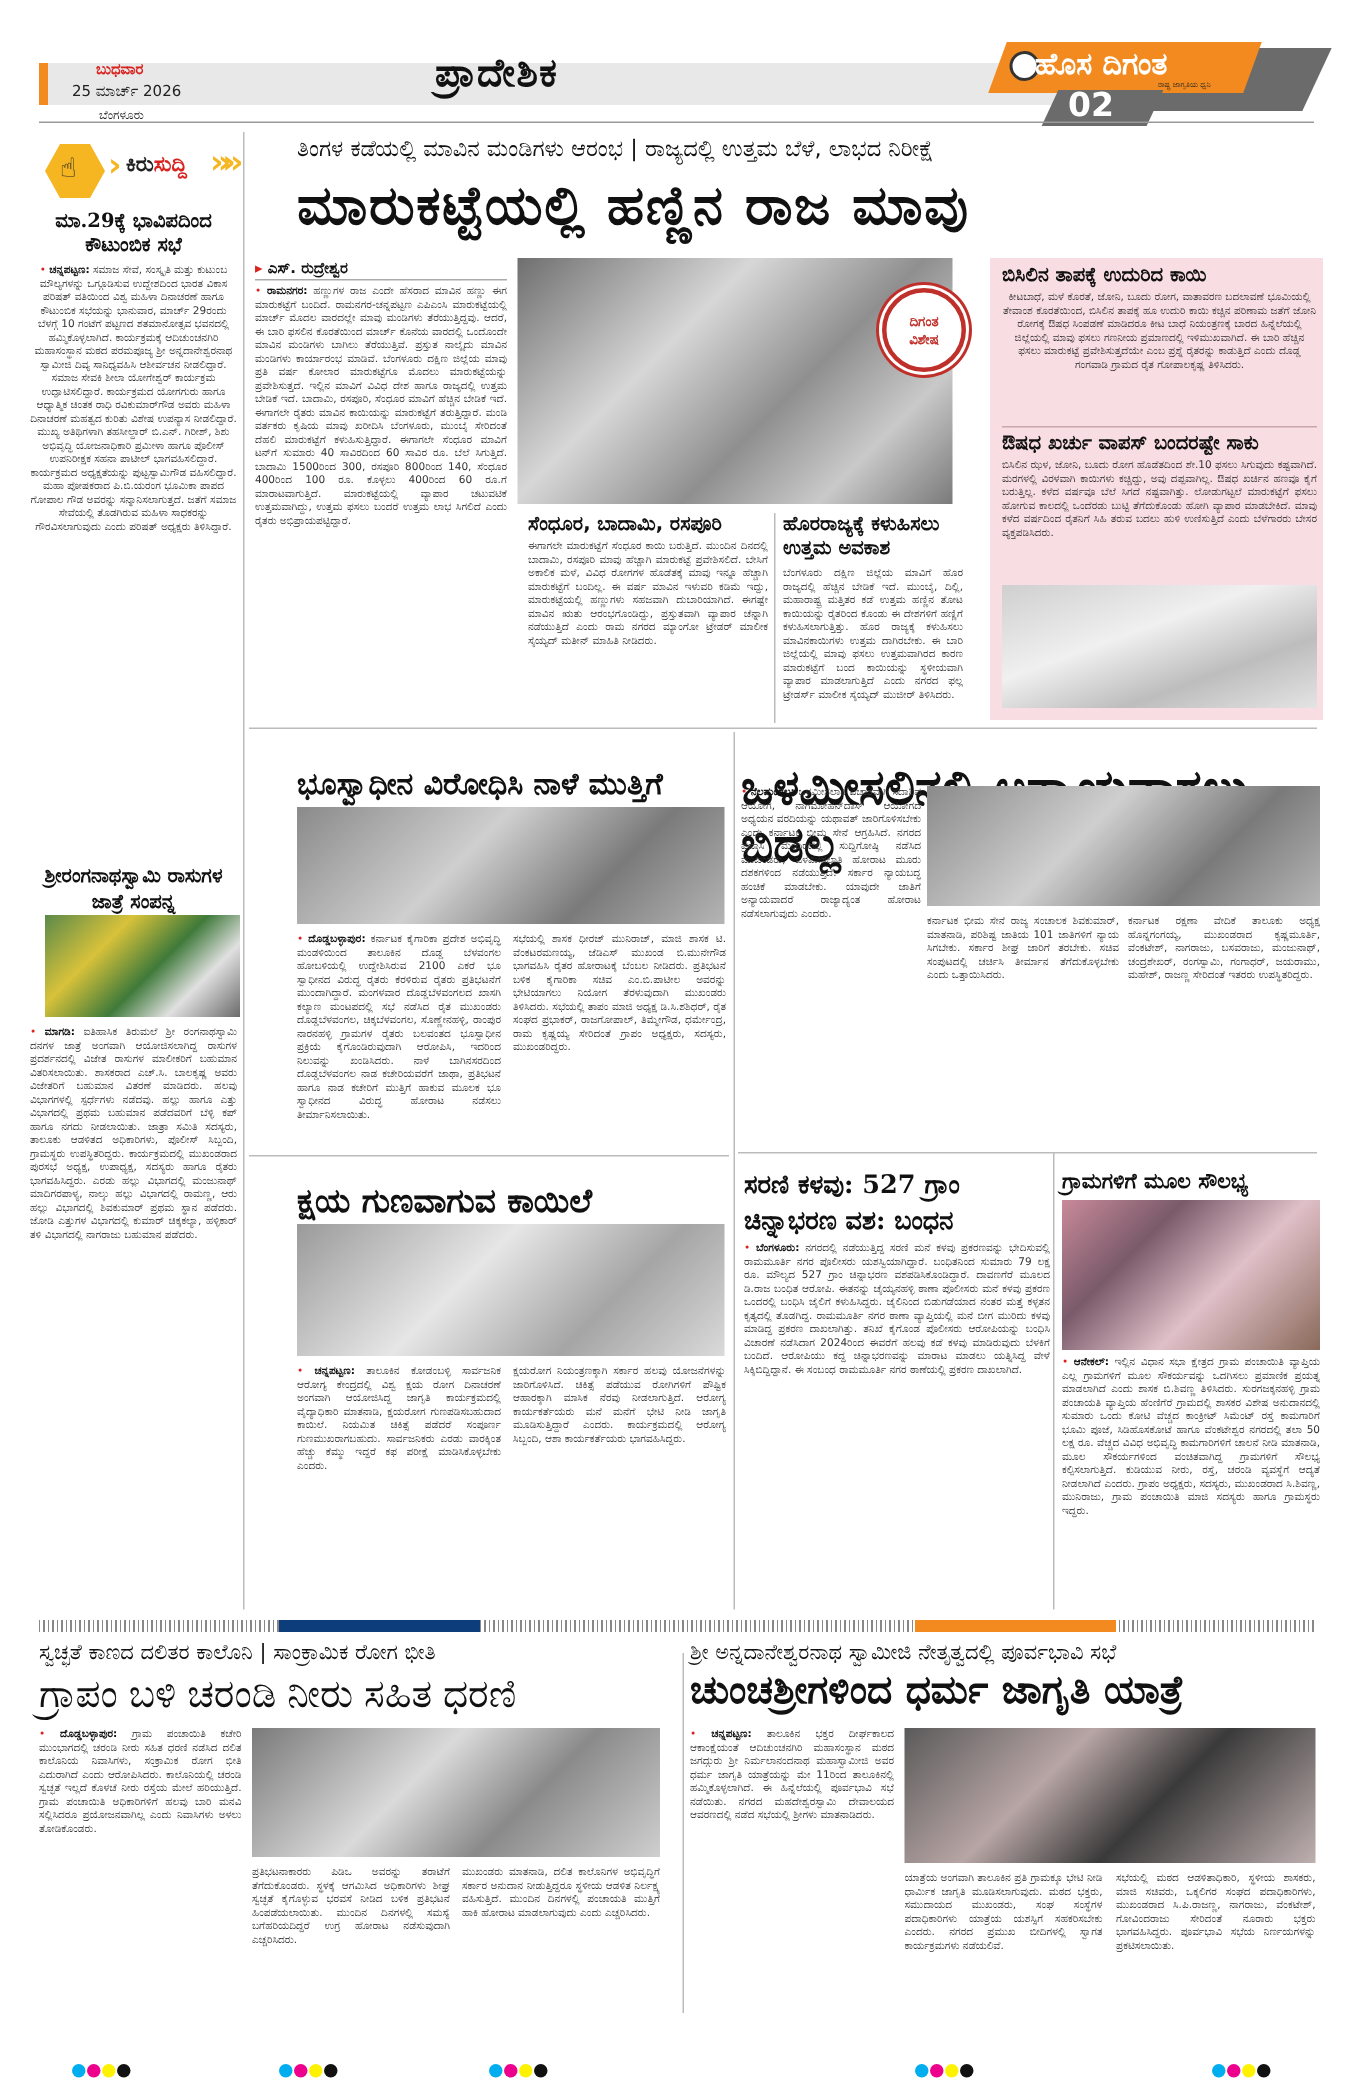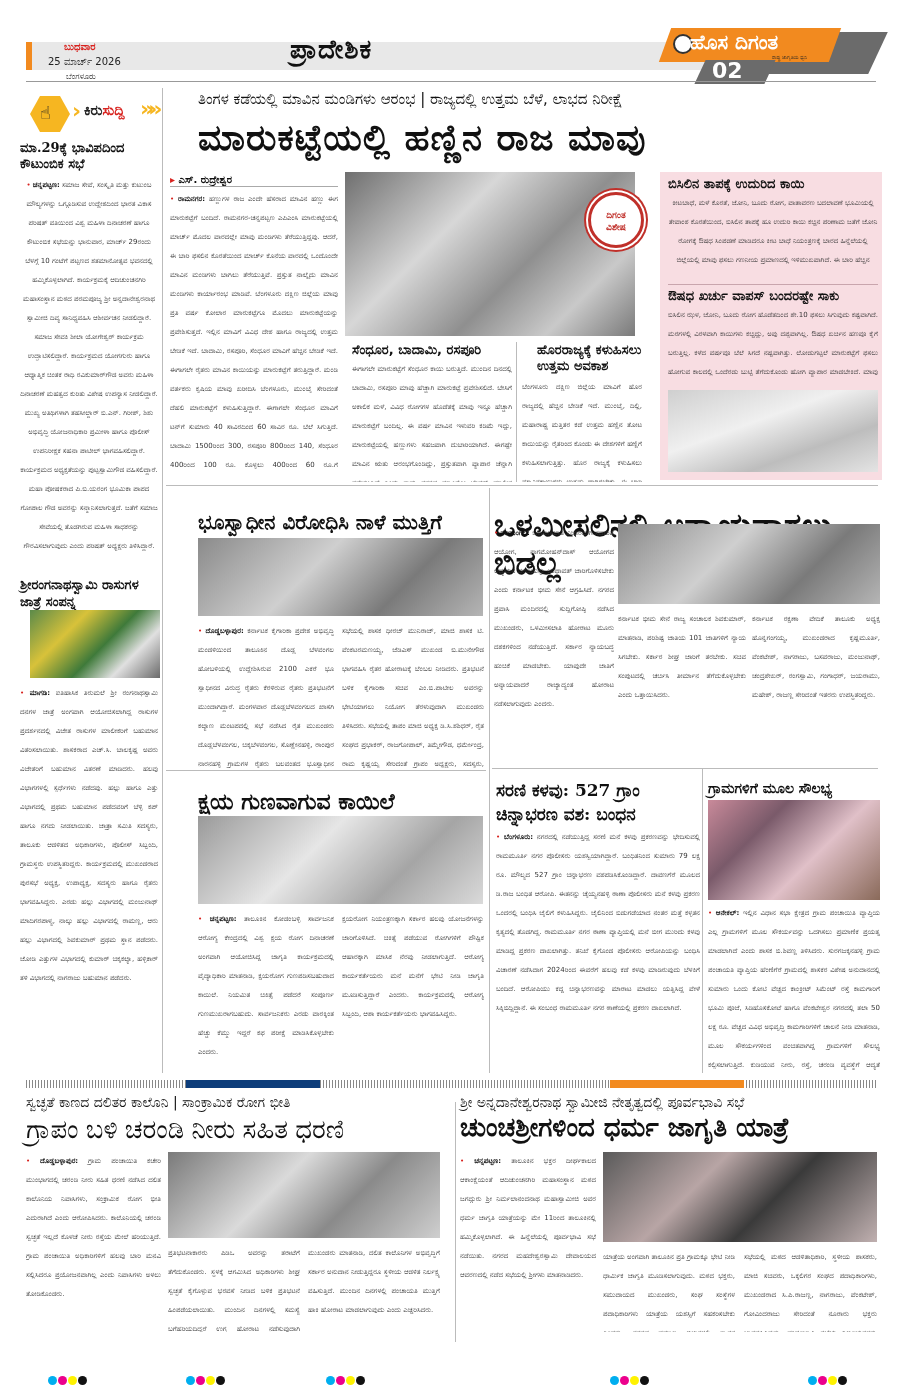--- a/index.html
+++ b/index.html
@@ -30,22 +30,22 @@
   .hrule { height: 1px; background: #bbb; }
 
   
   .kiru-hex { left: 30px; top: 96px; width: 40px; height: 36px; background: #f6b621; clip-path: polygon(25% 0,75% 0,100% 50%,75% 100%,25% 100%,0 50%); }
   .kiru-hand { left: 40px; top: 102px; font-size: 18px; }
   .kiru-chev { left: 72px; top: 98px; font-size: 22px; color: #f6b621; font-weight: bold; }
   .kiru-text { left: 84px; top: 102px; font-size: 14px; font-weight: bold; }
   .kiru-text .red { color: #d8231f; }
   .kiru-chev2 { left: 140px; top: 96px; font-size: 22px; color: #f6b621; font-weight: bold; letter-spacing: -6px; }
 
-  .head-l { font-weight: bold; color: #111; font-family: "DejaVu Serif", serif; text-align: left; }
-  .body-txt { font-size: 7px; line-height: 19px; color: #333; text-align: justify; overflow: hidden; }
+  .head-l { font-weight: bold; color: #111; font-family: "DejaVu Serif", serif; text-align: center; }
+  .body-txt { font-size: 7px; line-height: 9px; color: #333; text-align: justify; overflow: hidden; }
   .dateline { font-weight: bold; color: #111; }
   .bullet { color: #d8231f; }
 
   .photo { background: linear-gradient(135deg,#8a8a8a,#cfcfcf 40%,#7a7a7a 70%,#b5b5b5); }
   .photo-color { background: linear-gradient(135deg,#5b8a4a,#d8c23a 30%,#3f7a3a 55%,#e0e0e0 75%,#6a6a6a); }
   .photo-color2 { background: linear-gradient(135deg,#c98a9a,#7a5a6a 30%,#e0c0c8 60%,#8a6a5a); }
 
   .kicker { font-size: 15px; color: #111; font-family: "DejaVu Sans", sans-serif; }
   .main-head { font-size: 36px; font-weight: bold; color: #111; font-family: "DejaVu Serif", serif; letter-spacing: 1px; }
   .byline { font-size: 10px; font-weight: bold; color: #111; }
@@ -108,21 +108,21 @@
 <div class="abs byline" style="left:170px;top:174px;"><span class="bullet">▸ </span><span>ಎಸ್. ರುದ್ರೇಶ್ವರ</span></div>
 <div class="abs hrule" style="left:170px;top:186px;width:168px;background:#aaa;"></div>
 <div class="abs body-txt" style="left:170px;top:190px;width:168px;height:290px;"><span class="bullet">• </span><span class="dateline">ರಾಮನಗರ:</span> <span>ಹಣ್ಣುಗಳ ರಾಜ ಎಂದೇ ಹೆಸರಾದ ಮಾವಿನ ಹಣ್ಣು ಈಗ ಮಾರುಕಟ್ಟೆಗೆ ಬಂದಿದೆ. ರಾಮನಗರ-ಚನ್ನಪಟ್ಟಣ ಎಪಿಎಂಸಿ ಮಾರುಕಟ್ಟೆಯಲ್ಲಿ ಮಾರ್ಚ್ ಮೊದಲ ವಾರದಲ್ಲೇ ಮಾವು ಮಂಡಿಗಳು ತೆರೆಯುತ್ತಿದ್ದವು. ಆದರೆ, ಈ ಬಾರಿ ಫಸಲಿನ ಕೊರತೆಯಿಂದ ಮಾರ್ಚ್ ಕೊನೆಯ ವಾರದಲ್ಲಿ ಒಂದೊಂದೇ ಮಾವಿನ ಮಂಡಿಗಳು ಬಾಗಿಲು ತೆರೆಯುತ್ತಿವೆ. ಪ್ರಸ್ತುತ ನಾಲ್ಕೈದು ಮಾವಿನ ಮಂಡಿಗಳು ಕಾರ್ಯಾರಂಭ ಮಾಡಿವೆ. ಬೆಂಗಳೂರು ದಕ್ಷಿಣ ಜಿಲ್ಲೆಯ ಮಾವು ಪ್ರತಿ ವರ್ಷ ಕೋಲಾರ ಮಾರುಕಟ್ಟೆಗೂ ಮೊದಲು ಮಾರುಕಟ್ಟೆಯನ್ನು ಪ್ರವೇಶಿಸುತ್ತದೆ. ಇಲ್ಲಿನ ಮಾವಿಗೆ ವಿವಿಧ ದೇಶ ಹಾಗೂ ರಾಜ್ಯದಲ್ಲಿ ಉತ್ತಮ ಬೇಡಿಕೆ ಇದೆ. ಬಾದಾಮಿ, ರಸಪೂರಿ, ಸೆಂಧೂರ ಮಾವಿಗೆ ಹೆಚ್ಚಿನ ಬೇಡಿಕೆ ಇದೆ. ಈಗಾಗಲೇ ರೈತರು ಮಾವಿನ ಕಾಯಿಯನ್ನು ಮಾರುಕಟ್ಟೆಗೆ ತರುತ್ತಿದ್ದಾರೆ. ಮಂಡಿ ವರ್ತಕರು ಕೃಷಿಯ ಮಾವು ಖರೀದಿಸಿ ಬೆಂಗಳೂರು, ಮುಂಬೈ ಸೇರಿದಂತೆ ದೆಹಲಿ ಮಾರುಕಟ್ಟೆಗೆ ಕಳುಹಿಸುತ್ತಿದ್ದಾರೆ. ಈಗಾಗಲೇ ಸೆಂಧೂರ ಮಾವಿಗೆ ಟನ್‌ಗೆ ಸುಮಾರು 40 ಸಾವಿರದಿಂದ 60 ಸಾವಿರ ರೂ. ಬೆಲೆ ಸಿಗುತ್ತಿದೆ. ಬಾದಾಮಿ 1500ರಿಂದ 300, ರಸಪೂರಿ 800ರಿಂದ 140, ಸೆಂಧೂರ 400ರಿಂದ 100 ರೂ. ಕೊಳ್ಳಲು 400ರಿಂದ 60 ರೂ.ಗೆ ಮಾರಾಟವಾಗುತ್ತಿದೆ. ಮಾರುಕಟ್ಟೆಯಲ್ಲಿ ವ್ಯಾಪಾರ ಚಟುವಟಿಕೆ ಉತ್ತಮವಾಗಿದ್ದು, ಉತ್ತಮ ಫಸಲು ಬಂದರೆ ಉತ್ತಮ ಲಾಭ ಸಿಗಲಿದೆ ಎಂದು ರೈತರು ಅಭಿಪ್ರಾಯಪಟ್ಟಿದ್ದಾರೆ.</span></div>
 
 <div class="abs photo" style="left:345px;top:172px;width:290px;height:164px;background:linear-gradient(135deg,#6f6f6f,#d7d7d7 35%,#8f8f8f 60%,#c9c9c9 80%,#7a7a7a);"></div>
 <div class="abs stamp" style="left:588px;top:192px;"><span>ದಿಗಂತ</span><br><span>ವಿಶೇಷ</span></div>
 
 <div class="abs sub-head" style="left:352px;top:342px;width:160px;">ಸೆಂಧೂರ, ಬಾದಾಮಿ, ರಸಪೂರಿ</div>
 <div class="abs body-txt" style="left:352px;top:360px;width:160px;height:122px;">ಈಗಾಗಲೇ ಮಾರುಕಟ್ಟೆಗೆ ಸೆಂಧೂರ ಕಾಯಿ ಬರುತ್ತಿದೆ. ಮುಂದಿನ ದಿನದಲ್ಲಿ ಬಾದಾಮಿ, ರಸಪೂರಿ ಮಾವು ಹೆಚ್ಚಾಗಿ ಮಾರುಕಟ್ಟೆ ಪ್ರವೇಶಿಸಲಿದೆ. ಬೇಸಿಗೆ ಅಕಾಲಿಕ ಮಳೆ, ವಿವಿಧ ರೋಗಗಳ ಹೊಡೆತಕ್ಕೆ ಮಾವು ಇನ್ನೂ ಹೆಚ್ಚಾಗಿ ಮಾರುಕಟ್ಟೆಗೆ ಬಂದಿಲ್ಲ. ಈ ವರ್ಷ ಮಾವಿನ ಇಳುವರಿ ಕಡಿಮೆ ಇದ್ದು, ಮಾರುಕಟ್ಟೆಯಲ್ಲಿ ಹಣ್ಣುಗಳು ಸಹಜವಾಗಿ ದುಬಾರಿಯಾಗಿದೆ. ಈಗಷ್ಟೇ ಮಾವಿನ ಋತು ಆರಂಭಗೊಂಡಿದ್ದು, ಪ್ರಸ್ತುತವಾಗಿ ವ್ಯಾಪಾರ ಚೆನ್ನಾಗಿ ನಡೆಯುತ್ತಿದೆ ಎಂದು ರಾಮ ನಗರದ ಮ್ಯಾಂಗೋ ಟ್ರೇಡರ್ ಮಾಲೀಕ ಸೈಯ್ಯದ್ ಮತೀನ್ ಮಾಹಿತಿ ನೀಡಿದರು.</div>
 <div class="abs vrule" style="left:516px;top:342px;height:140px;"></div>
-<div class="abs sub-head" style="left:522px;top:342px;width:120px;line-height:16px;margin-left:15px;">ಹೊರರಾಜ್ಯಕ್ಕೆ ಕಳುಹಿಸಲು ಉತ್ತಮ ಅವಕಾಶ</div>
+<div class="abs sub-head" style="left:522px;top:342px;width:120px;line-height:16px;">ಹೊರರಾಜ್ಯಕ್ಕೆ ಕಳುಹಿಸಲು ಉತ್ತಮ ಅವಕಾಶ</div>
 <div class="abs body-txt" style="left:522px;top:378px;width:120px;height:104px;">ಬೆಂಗಳೂರು ದಕ್ಷಿಣ ಜಿಲ್ಲೆಯ ಮಾವಿಗೆ ಹೊರ ರಾಜ್ಯದಲ್ಲಿ ಹೆಚ್ಚಿನ ಬೇಡಿಕೆ ಇದೆ. ಮುಂಬೈ, ದಿಲ್ಲಿ, ಮಹಾರಾಷ್ಟ್ರ ಮತ್ತಿತರ ಕಡೆ ಉತ್ತಮ ಹಣ್ಣಿನ ತೋಟ ಕಾಯಿಯನ್ನು ರೈತರಿಂದ ಕೊಂಡು ಈ ದೇಶಗಳಿಗೆ ಹಣ್ಣಿಗೆ ಕಳುಹಿಸಲಾಗುತ್ತಿತ್ತು. ಹೊರ ರಾಜ್ಯಕ್ಕೆ ಕಳುಹಿಸಲು ಮಾವಿನಕಾಯಿಗಳು ಉತ್ತಮ ದಾಗಿರಬೇಕು. ಈ ಬಾರಿ ಜಿಲ್ಲೆಯಲ್ಲಿ ಮಾವು ಫಸಲು ಉತ್ತಮವಾಗಿರದ ಕಾರಣ ಮಾರುಕಟ್ಟೆಗೆ ಬಂದ ಕಾಯಿಯನ್ನು ಸ್ಥಳೀಯವಾಗಿ ವ್ಯಾಪಾರ ಮಾಡಲಾಗುತ್ತಿದೆ ಎಂದು ನಗರದ ಫಲ್ಲ ಟ್ರೇಡರ್ಸ್ ಮಾಲೀಕ ಸೈಯ್ಯದ್ ಮುಜೀರ್ ತಿಳಿಸಿದರು.</div>
 
 <div class="abs pink-box" style="left:660px;top:172px;width:222px;height:308px;"></div>
 <div class="abs pink-head" style="left:668px;top:176px;width:210px;">ಬಿಸಿಲಿನ ತಾಪಕ್ಕೆ ಉದುರಿದ ಕಾಯಿ</div>
 <div class="abs body-txt" style="left:668px;top:194px;width:210px;height:80px;text-align:center;">ಕೀಟಬಾಧೆ, ಮಳೆ ಕೊರತೆ, ಜೋನಿ, ಬೂದು ರೋಗ, ವಾತಾವರಣ ಬದಲಾವಣೆ ಭೂಮಿಯಲ್ಲಿ ತೇವಾಂಶ ಕೊರತೆಯಿಂದ, ಬಿಸಿಲಿನ ತಾಪಕ್ಕೆ ಹೂ ಉದುರಿ ಕಾಯಿ ಕಚ್ಚಿನ ಪರಿಣಾಮ ಜತೆಗೆ ಜೋನಿ ರೋಗಕ್ಕೆ ಔಷಧ ಸಿಂಪಡಣೆ ಮಾಡಿದರೂ ಕೀಟ ಬಾಧೆ ನಿಯಂತ್ರಣಕ್ಕೆ ಬಾರದ ಹಿನ್ನೆಲೆಯಲ್ಲಿ ಜಿಲ್ಲೆಯಲ್ಲಿ ಮಾವು ಫಸಲು ಗಣನೀಯ ಪ್ರಮಾಣದಲ್ಲಿ ಇಳಿಮುಖವಾಗಿದೆ. ಈ ಬಾರಿ ಹೆಚ್ಚಿನ ಫಸಲು ಮಾರುಕಟ್ಟೆ ಪ್ರವೇಶಿಸುತ್ತದೆಯೇ ಎಂಬ ಪ್ರಶ್ನೆ ರೈತರನ್ನು ಕಾಡುತ್ತಿದೆ ಎಂದು ದೊಡ್ಡ ಗಂಗವಾಡಿ ಗ್ರಾಮದ ರೈತ ಗೋಪಾಲಕೃಷ್ಣ ತಿಳಿಸಿದರು.</div>
 <div class="abs hrule" style="left:668px;top:284px;width:210px;background:#c9a5ad;"></div>
 <div class="abs pink-head" style="left:668px;top:288px;width:210px;">ಔಷಧ ಖರ್ಚು ವಾಪಸ್ ಬಂದರಷ್ಟೇ ಸಾಕು</div>
 <div class="abs body-txt" style="left:668px;top:306px;width:210px;height:76px;">ಬಿಸಿಲಿನ ಝಳ, ಜೋನಿ, ಬೂದು ರೋಗ ಹೊಡೆತದಿಂದ ಶೇ.10 ಫಸಲು ಸಿಗುವುದು ಕಷ್ಟವಾಗಿದೆ. ಮರಗಳಲ್ಲಿ ವಿರಳವಾಗಿ ಕಾಯಿಗಳು ಕಚ್ಚಿದ್ದು, ಅವು ದಪ್ಪವಾಗಿಲ್ಲ. ಔಷಧ ಖರ್ಚಿನ ಹಣವೂ ಕೈಗೆ ಬರುತ್ತಿಲ್ಲ. ಕಳೆದ ವರ್ಷವೂ ಬೆಲೆ ಸಿಗದೆ ನಷ್ಟವಾಗಿತ್ತು. ಲೋಡುಗಟ್ಟಲೆ ಮಾರುಕಟ್ಟೆಗೆ ಫಸಲು ಹೋಗುವ ಕಾಲದಲ್ಲಿ ಒಂದೆರಡು ಬುಟ್ಟಿ ತೆಗೆದುಕೊಂಡು ಹೋಗಿ ವ್ಯಾಪಾರ ಮಾಡಬೇಕಿದೆ. ಮಾವು ಕಳೆದ ವರ್ಷದಿಂದ ರೈತನಿಗೆ ಸಿಹಿ ತರುವ ಬದಲು ಹುಳಿ ಉಣಿಸುತ್ತಿದೆ ಎಂದು ಬೆಳೆಗಾರರು ಬೇಸರ ವ್ಯಕ್ತಪಡಿಸಿದರು.</div>
 <div class="abs photo" style="left:668px;top:390px;width:210px;height:82px;background:linear-gradient(160deg,#cfcfcf,#f0f0f0 40%,#bdbdbd 70%,#e4e4e4);"></div>
 

